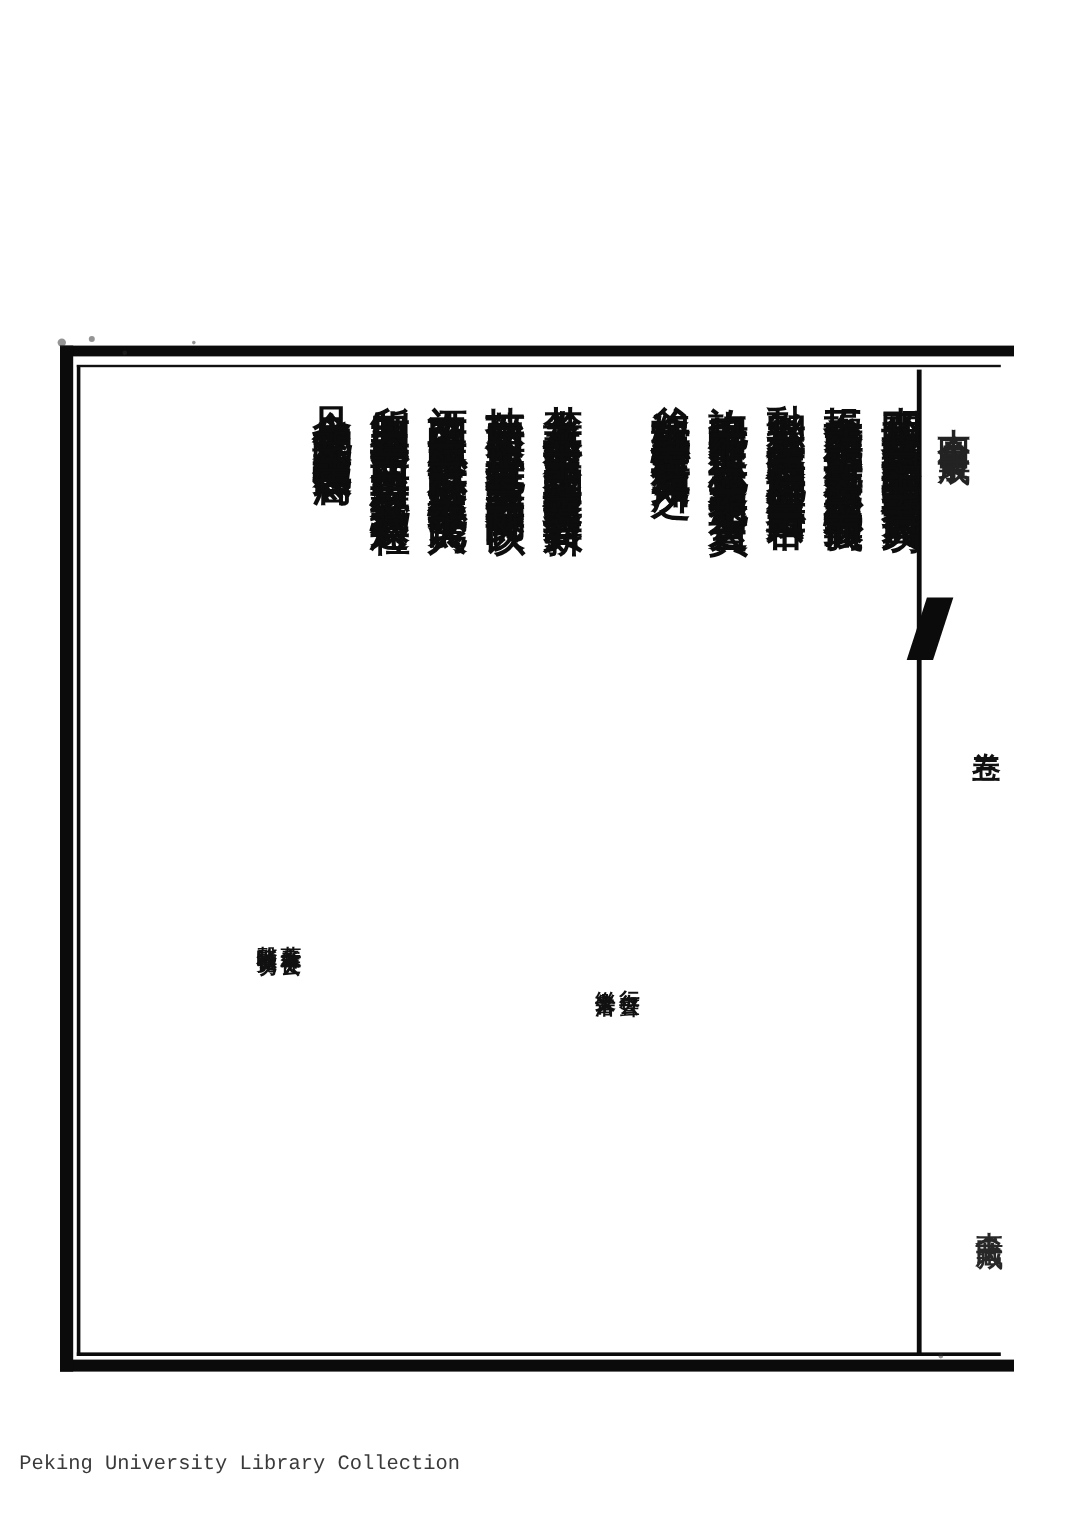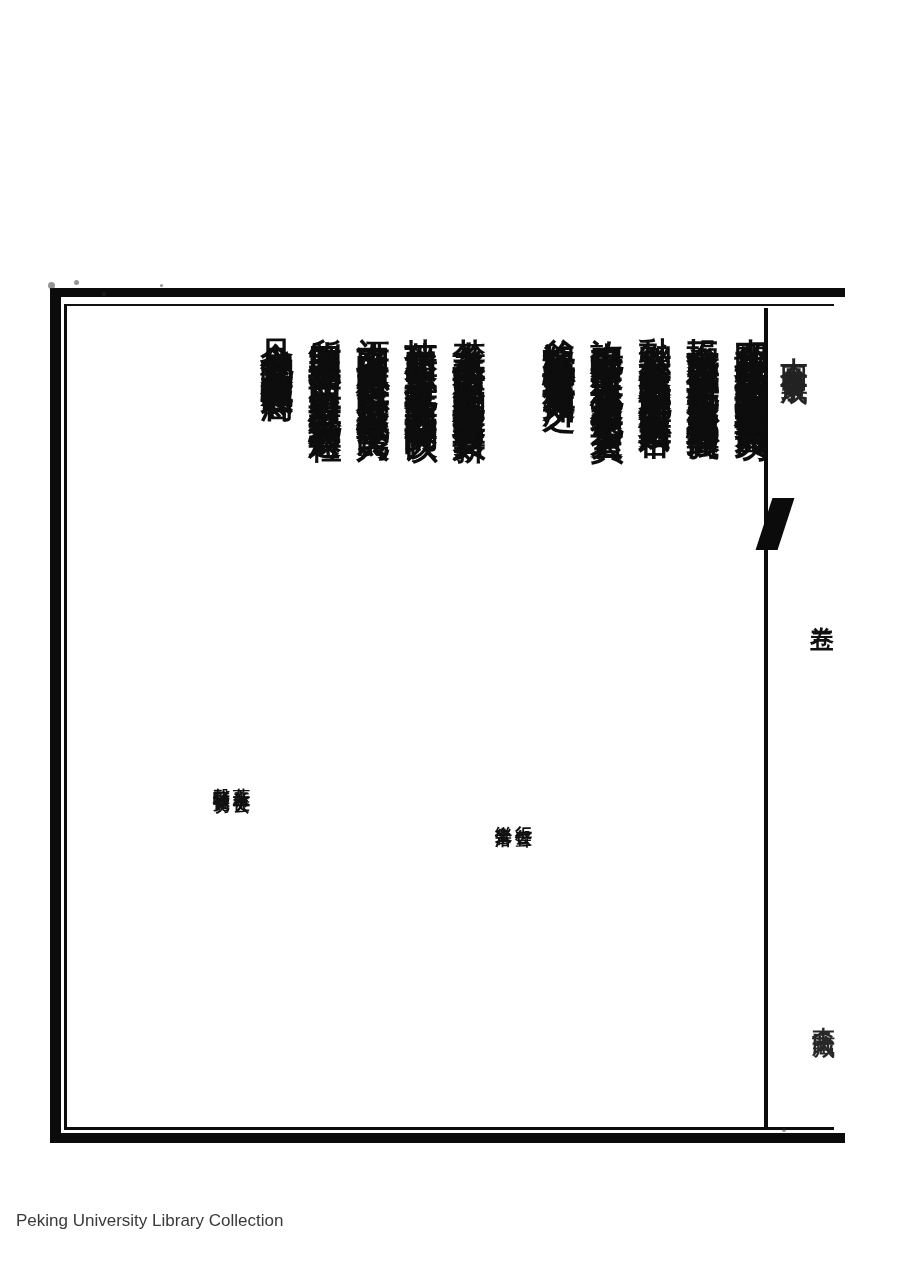--- a/index.html
+++ b/index.html
@@ -167,21 +167,21 @@
     bottom: 18px;
     width: 900px;
     height: 44px;
   }
   #footer-en {
     position: absolute;
     left: 16px;
     top: 12px;
     font-size: 17px;
     color: #3a3a3a;
-    font-family: Liberation Sans, sans-serif;
+    font-family: Liberation Mono, monospace;
   }
   #footer-zh {
     position: absolute;
     left: 348px;
     top: 2px;
     font-size: 30px;
     color: #1a1a1a;
     font-family: "DejaVu Serif", "Liberation Serif", serif;
     letter-spacing: 2px;
   }

